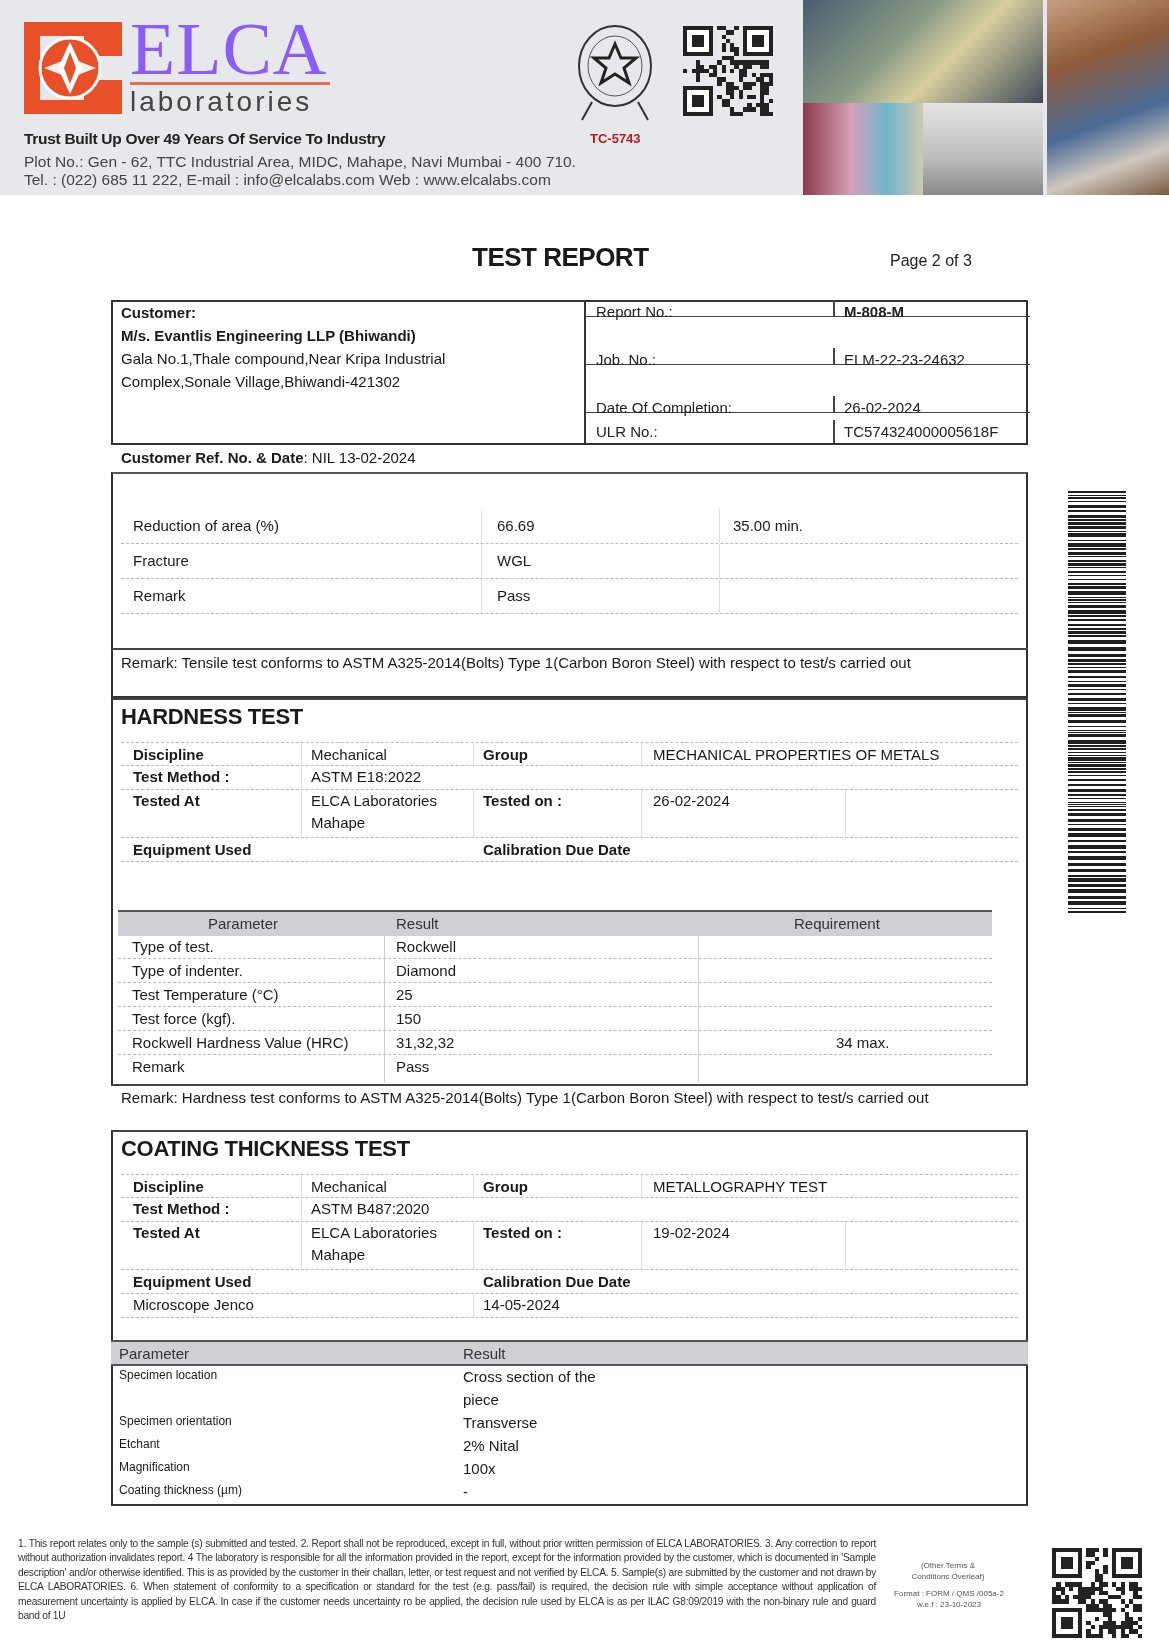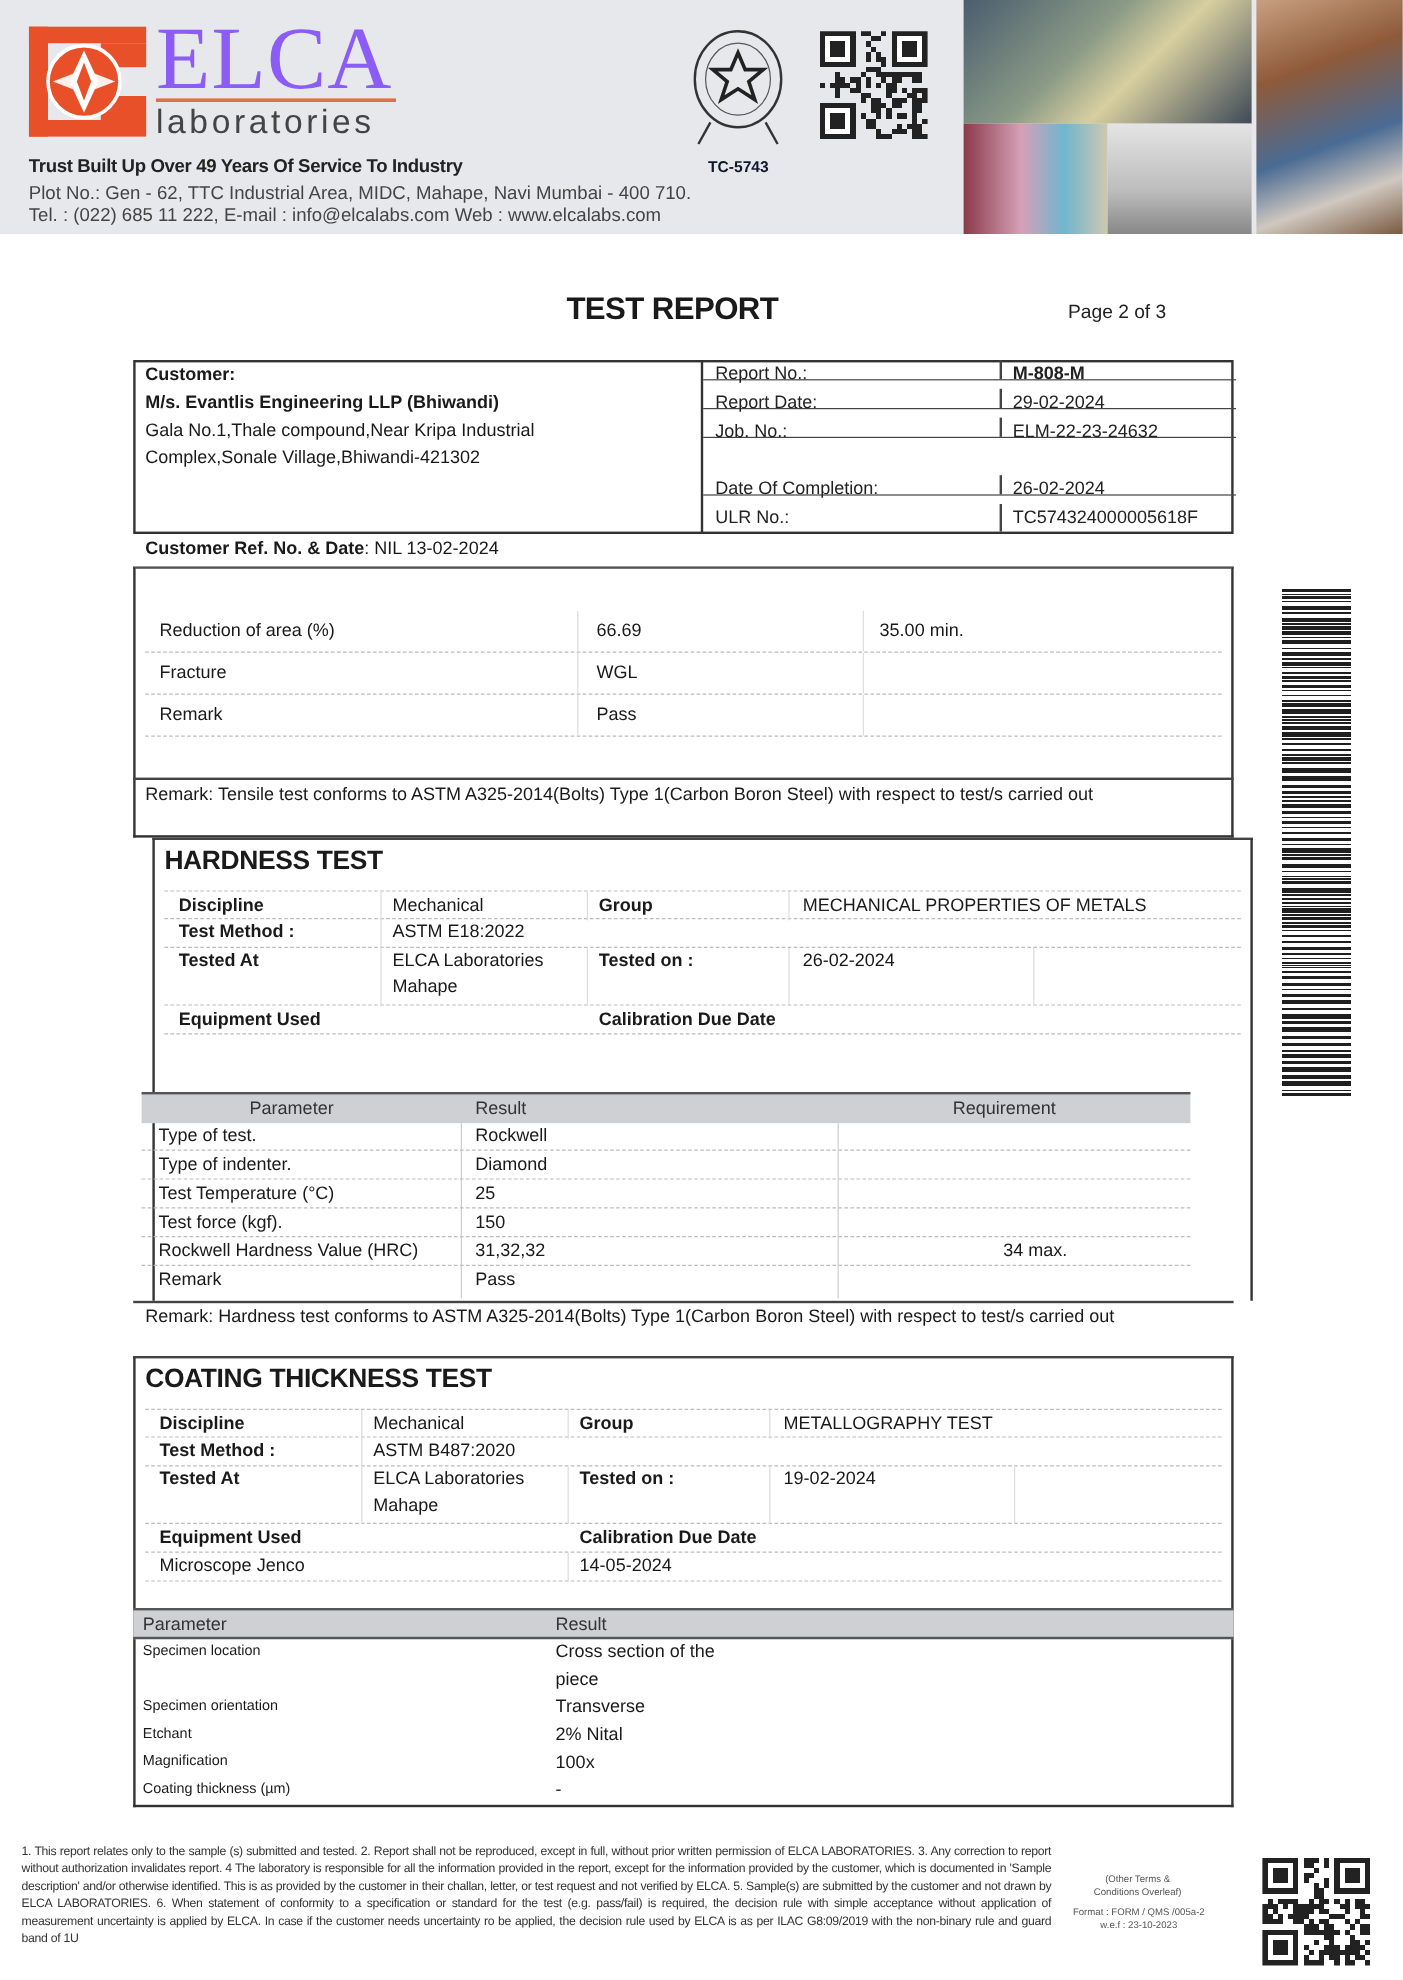--- a/index.html
+++ b/index.html
@@ -10,21 +10,21 @@
   
   #header { left: 0; top: 0; width: 1169px; height: 195px; background: #e7e8ec; }
   #logo-mark { left: 24px; top: 22px; width: 98px; height: 92px; }
   #brand-elca { left: 130px; top: 12px; font-family: "Liberation Serif", serif; font-size: 74px; color: #8b5cf6; letter-spacing: 1px; line-height: 1; }
   #brand-rule { left: 130px; top: 82px; width: 200px; height: 3px; background: #e0704d; }
   #brand-lab { left: 130px; top: 86px; font-size: 28px; color: #444; letter-spacing: 3px; font-weight: 300; }
   #tagline { left: 24px; top: 130px; font-size: 15.5px; font-weight: bold; color: #222; letter-spacing: -0.3px; }
   #address { left: 24px; top: 153px; font-size: 15.5px; color: #444; }
   #contact { left: 24px; top: 171px; font-size: 15.5px; color: #444; }
   #seal { left: 574px; top: 22px; width: 82px; height: 100px; }
-  #tc-code { left: 590px; top: 131px; font-size: 13px; font-weight: bold; color: #0f172a; }
+  #tc-code { left: 590px; top: 131px; font-size: 13px; font-weight: bold; color: #b91c1c; }
   #qr-top { left: 683px; top: 26px; width: 90px; height: 90px; }
   #photo-collage { left: 803px; top: 0; width: 366px; height: 195px; }
   .ph { position: absolute; }
 
   
   #report-title { left: 472px; top: 242px; font-size: 26px; font-weight: bold; letter-spacing: -0.5px; }
   #page-num { left: 890px; top: 252px; font-size: 16px; color: #222; }
 
   
   #info-box { left: 111px; top: 300px; width: 917px; height: 145px; border: 2px solid #333; }
@@ -45,21 +45,21 @@
 
   
   #tensile-box { left: 111px; top: 472px; width: 917px; height: 226px; border: 2px solid #333; border-top: 2px solid #555; }
   .t-row { position: absolute; left: 8px; width: 897px; height: 35px; border-bottom: 1px dashed #bbb; }
   .t-c { position: absolute; top: 8px; font-size: 15px; }
   .t-vl { position: absolute; top: 0; width: 1px; height: 100%; background: #ddd; }
   #tensile-remark-line { left: 111px; top: 648px; width: 917px; height: 2px; background: #444; }
   #tensile-remark { left: 121px; top: 652px; width: 880px; font-size: 15px; line-height: 22px; }
 
   
-  #hard-box { left: 111px; top: 698px; width: 917px; height: 386px; border-left: 2px solid #333; border-right: 2px solid #333; border-top: 2px solid #444; margin-left: 16px; }
+  #hard-box { left: 111px; top: 698px; width: 917px; height: 386px; border-left: 2px solid #333; border-right: 2px solid #333; border-top: 2px solid #444; }
   .sec-title { position: absolute; font-size: 22px; font-weight: bold; letter-spacing: -0.3px; }
   .meta-row { position: absolute; left: 8px; width: 897px; border-bottom: 1px dashed #bbb; }
   .m-c { position: absolute; font-size: 15px; }
   .m-b { font-weight: bold; }
   .m-vl { position: absolute; width: 1px; background: #ddd; }
 
   #hard-table { left: 118px; top: 910px; width: 874px; }
   .ptable-head { position: absolute; left: 0; top: 0; height: 26px; background: #cfd0d4; border-top: 2px solid #555; }
   .ph-c { position: absolute; top: 3px; font-size: 15px; color: #333; }
   .p-row { position: absolute; left: 0; height: 23px; border-bottom: 1px dashed #bbb; }
@@ -256,25 +256,20 @@
 <div id="cust-label" class="abs">Customer:</div>
 <div id="cust-name" class="abs">M/s. Evantlis Engineering LLP (Bhiwandi)</div>
 <div id="cust-addr1" class="abs">Gala No.1,Thale compound,Near Kripa Industrial</div>
 <div id="cust-addr2" class="abs">Complex,Sonale Village,Bhiwandi-421302</div>
 
 <div id="info-grid" class="abs">
   <div class="info-row" style="top:0">
       <span class="info-k">Report No.:</span>
       <span class="sep"></span>
       <span class="info-v">M-808-M</span>
-    </div>
-  <div class="info-row" style="top:24px">
-      <span class="info-k">Report Date:</span>
-      <span class="sep"></span>
-      <span class="info-v">29-02-2024</span>
     </div>
   <div class="info-row" style="top:48px">
       <span class="info-k">Job. No.:</span>
       <span class="sep"></span>
       <span class="info-v">ELM-22-23-24632</span>
     </div>
   <div class="info-row" style="top:96px">
       <span class="info-k">Date Of Completion:</span>
       <span class="sep"></span>
       <span class="info-v">26-02-2024</span>

